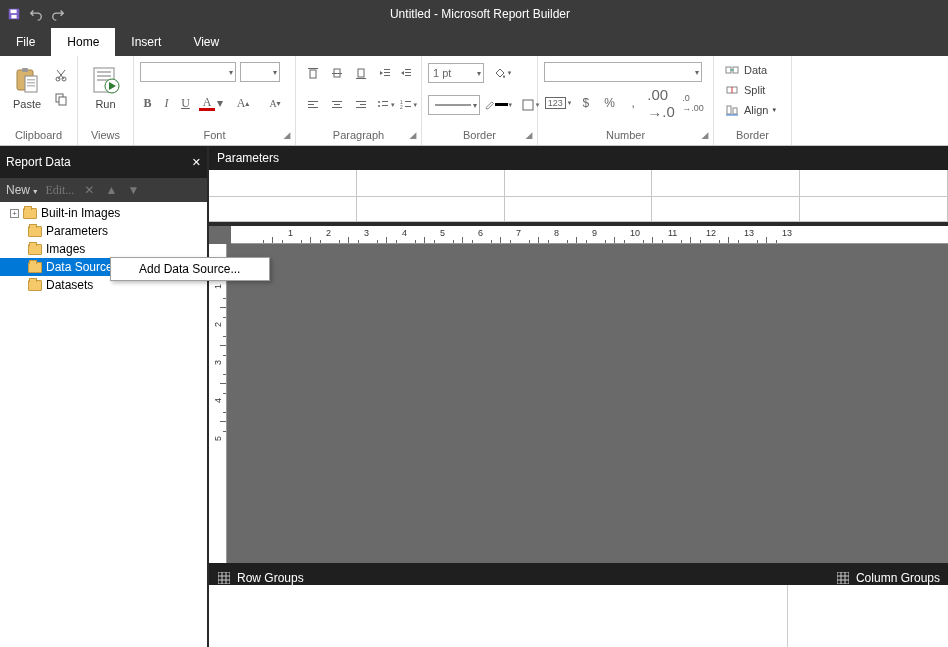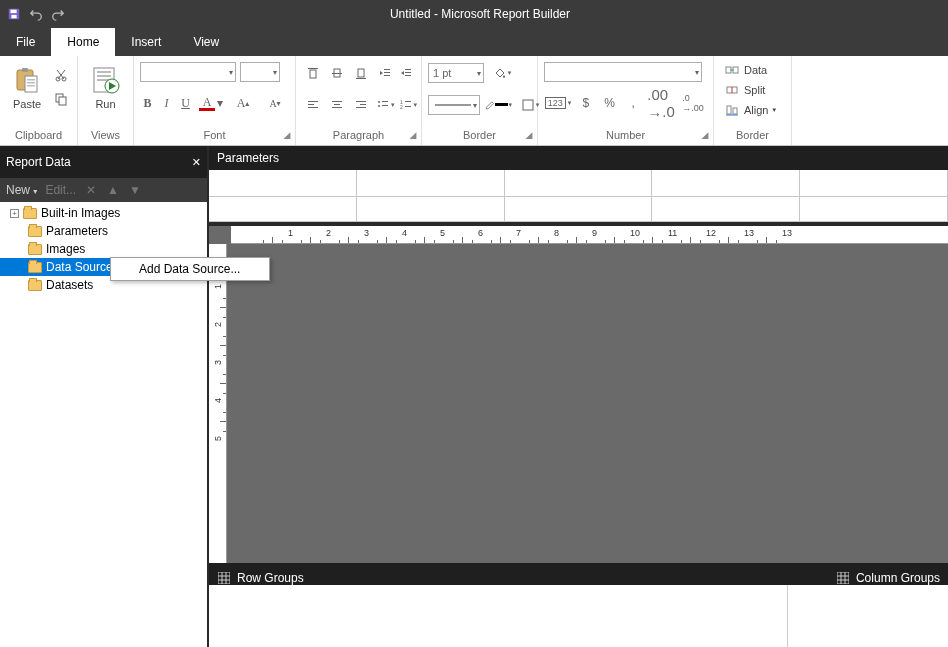--- a/index.html
+++ b/index.html
@@ -34,21 +34,21 @@
 .dialog-launcher { position: absolute; right: 2px; bottom: 4px; width: 12px; height: 12px; display:flex; align-items:center; justify-content:center; font-size:9px; color:#888; cursor:pointer;}
 .layout-item { display: flex; align-items: center; gap: 4px; font-size: 11px; color: #444; height: 20px; cursor: pointer; padding: 0 4px;}
 .layout-icon { width: 16px; height: 16px; display:flex; align-items:center; justify-content:center; }
 
 
 .main-area { display: flex; height: calc(647px - 28px - 28px - 90px); }
 .left-panel { width: 207px; background: #fff; display: flex; flex-direction: column; }
 .panel-header { height: 24px; background: #1f1f1f; color: #fff; font-size: 12px; display: flex; align-items: center; padding: 16px 6px; justify-content: space-between; }
 .panel-header .close { font-size: 11px; cursor: pointer; }
 .panel-toolbar { height: 24px; background: #3b3b3b; color: #d0d0d0; font-size: 12px; display: flex; align-items: center; padding: 0 6px; gap: 8px;}
-.panel-toolbar .disabled { color: #777; }
+.panel-toolbar .disabled { color: #777; font-family: Liberation Serif, serif; }
 .panel-toolbar .tool-icon { width: 14px; height: 14px; display:flex; align-items:center; justify-content:center;}
 .tree { flex: 1; background: #fff; font-size: 12px; color: #000; padding-top: 2px; position: relative;}
 .tree-item { display: flex; align-items: center; height: 18px; padding-left: 10px; gap: 4px; cursor: pointer;}
 .tree-item.sub { padding-left: 28px; }
 .tree-item.selected { background: #0078d7; color: #fff; }
 .tree-expand { width: 9px; height: 9px; border: 1px solid #888; font-size: 8px; line-height: 7px; text-align: center; color: #555; background: #fff;}
 .folder-icon { width: 14px; height: 11px; background: #f5c869; border: 1px solid #c89a3f; border-radius: 1px; position: relative;}
 .folder-icon::before { content:""; position:absolute; top:-3px; left:0; width:6px; height:3px; background:#f5c869; border:1px solid #c89a3f; border-bottom: none; border-radius: 1px 1px 0 0;}
 
 .context-menu { position: absolute; left: 110px; top: 257px; width: 160px; background: #fff; border: 1px solid #a0a0a0; box-shadow: 2px 2px 4px rgba(0,0,0,0.25); z-index: 100;}

